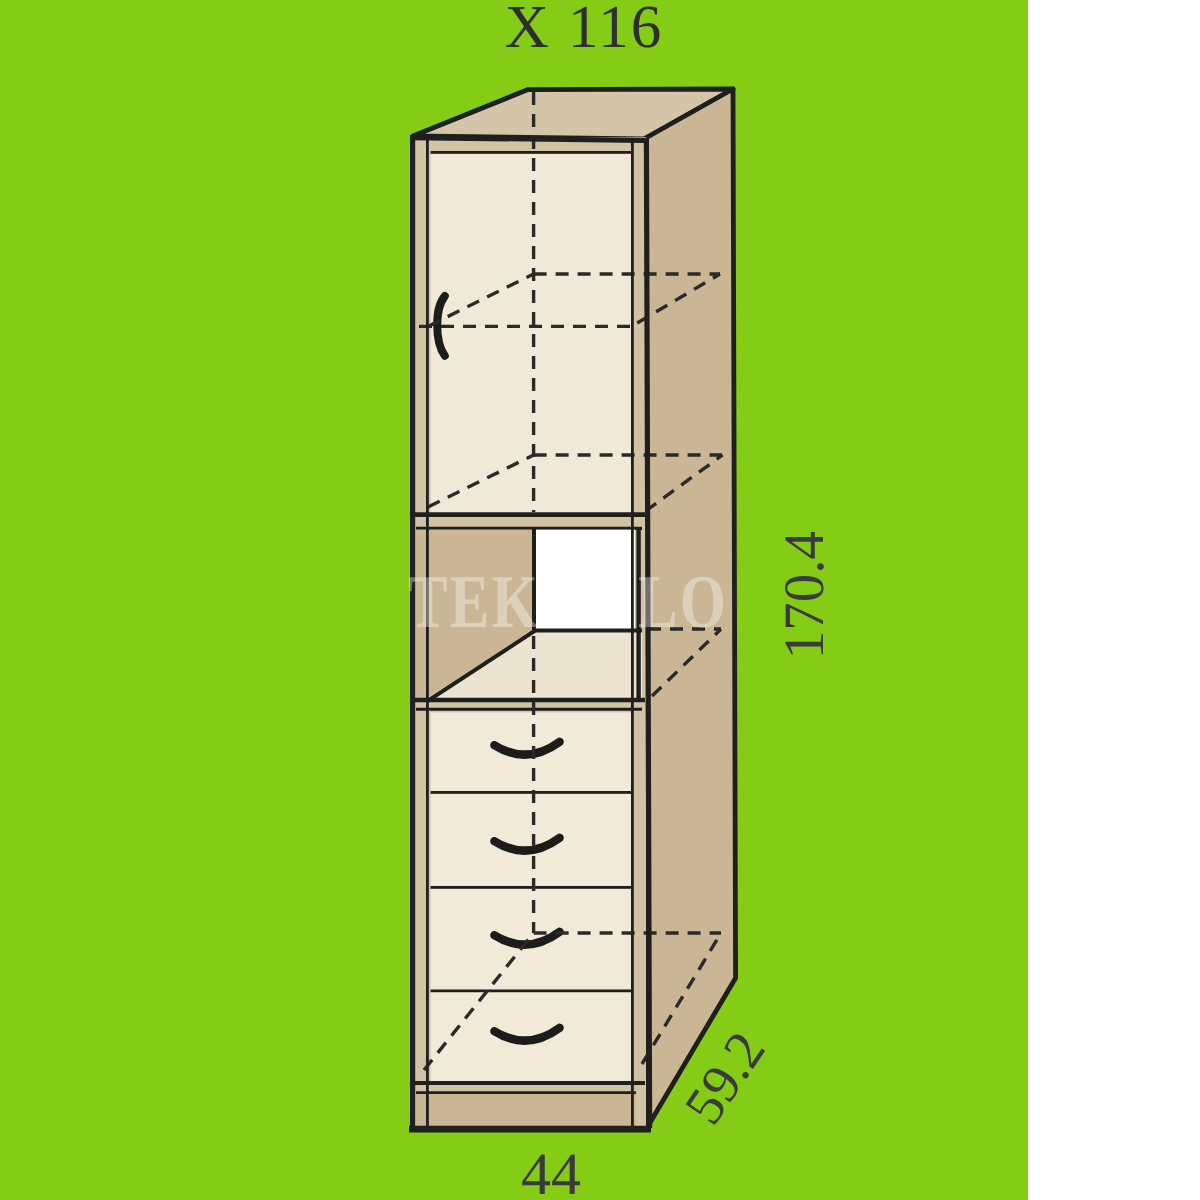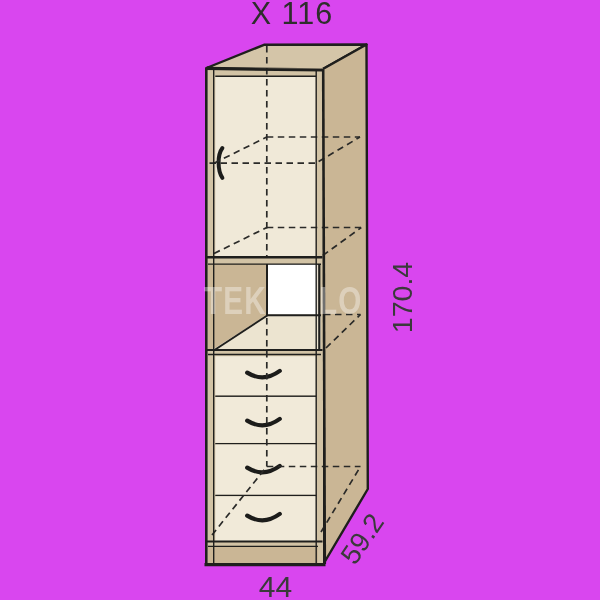--- a/index.html
+++ b/index.html
@@ -1,17 +1,17 @@
 <!DOCTYPE html>
 <html><head>
 <meta charset="utf-8">
 <style>
   html,body{margin:0;padding:0;background:#ffffff;}
-  .stage{position:relative;width:600px;height:600px;background:#d946ef;overflow:hidden;
-         font-family:Liberation Sans, sans-serif;}
+  .stage{position:relative;width:514px;height:600px;background:#84cc16;overflow:hidden;
+         font-family:Liberation Serif, serif;}
   svg{position:absolute;left:0;top:0;}
 </style>
 </head>
 <body>
 <div class="stage">
 <svg width="600" height="600" viewBox="0 0 600 600">
 
   <g>
     <text x="292" y="23.5" font-size="30.5" fill="#2e2e2c" text-anchor="middle" letter-spacing="1">X 116</text>
   </g>

